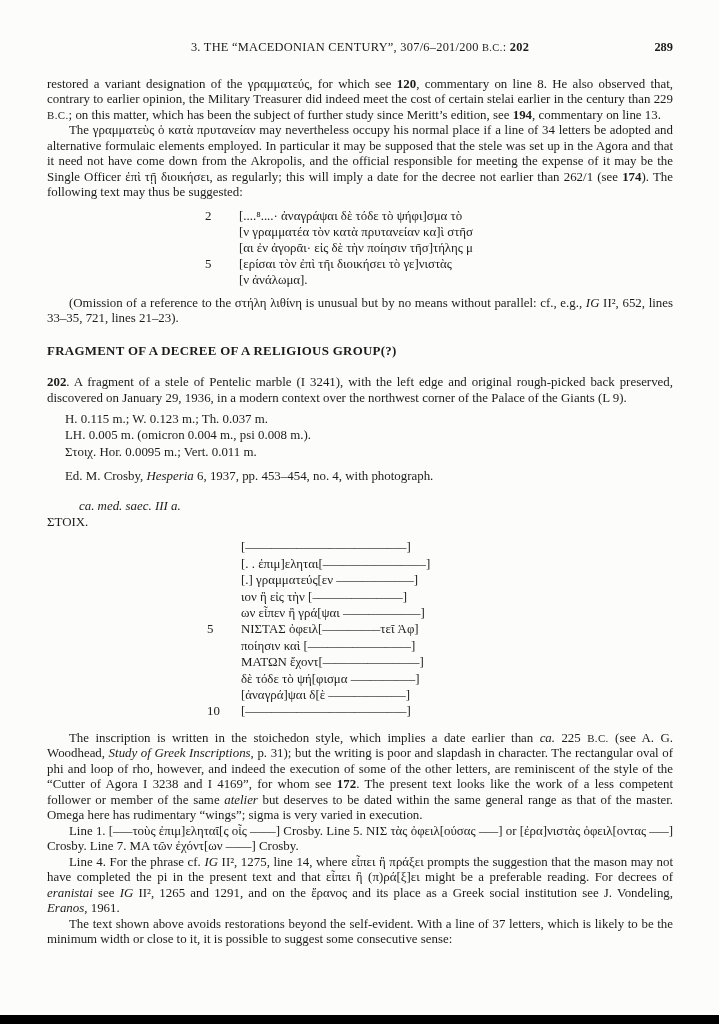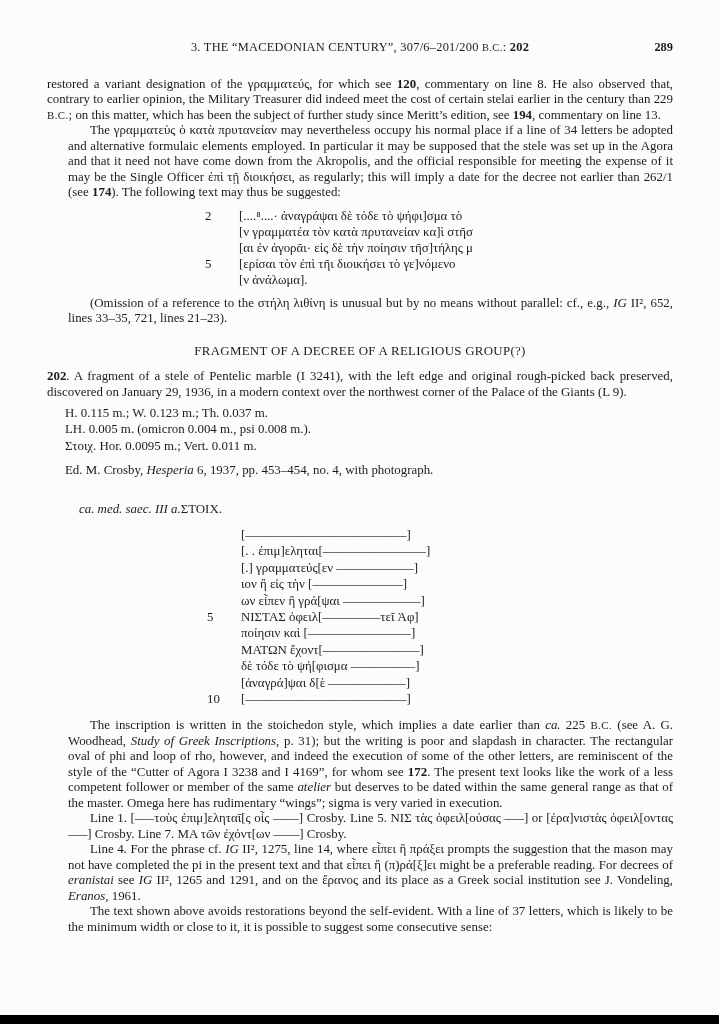--- a/index.html
+++ b/index.html
@@ -16,32 +16,32 @@
     padding:40px 46px 16px 47px;
     overflow:hidden;
   }
   .b{font-weight:bold;}
   .i{font-style:italic;}
   .sc{font-size:.84em;letter-spacing:.04em;}
   .header{position:relative;margin-bottom:21px;font-size:12.4px;}
   .header-title{text-align:center;letter-spacing:.25px;}
   .page-number{position:absolute;right:0;top:0;font-weight:bold;}
   .para{margin:0;text-align:justify;}
-  .indent{text-indent:22px;margin-left:21px;}
+  .indent{text-indent:22px;}
   .gblock{margin:7px 0 8px 158px;line-height:16px;}
   .iblock{margin:9px 0 11px 160px;line-height:16.4px;}
   .gline{display:flex;white-space:nowrap;}
   .gnum{width:34px;flex:none;}
   .section-heading{
-    text-align:center;font-weight:normal;font-size:12.9px;
-    letter-spacing:.3px;margin:17px 0 10px 0;
+    text-align:left;font-weight:bold;font-size:12.9px;
+    letter-spacing:.3px;margin:17px 0 16px 0;
   }
   .measurements{margin:5px 0 0 18px;line-height:16.3px;}
   .ed-line{margin:9px 0 0 18px;}
-  .date-row{display:flex;justify-content:flex-start;margin:24px 0 4px 0;}
+  .date-row{display:flex;justify-content:flex-end;margin:15px 0 4px 0;flex-direction:column;}
   .date-label{margin-left:32px;}
   .bottom-bar{position:absolute;left:0;right:0;bottom:0;height:9px;}
 </style>
 </head>
 <body>
 
 <div class="page" style="background: rgb(252, 252, 250); color: rgb(28, 28, 28);">
 
   <div class="header">
     <div class="header-title"><span>3. THE “MACEDONIAN CENTURY”, 307/6–201/200 </span><span class="sc">B.C.</span><span>: </span><span class="b">202</span></div>
@@ -60,21 +60,21 @@
     <div class="gline">
       <span class="gnum"></span>
       <span class="gtxt">[ν γραμματέα τὸν κατὰ πρυτανείαν κα]ὶ στῆσ</span>
     </div>
     <div class="gline">
       <span class="gnum"></span>
       <span class="gtxt">[αι ἐν ἀγορᾶι· εἰς δὲ τὴν ποίησιν τῆσ]τήλης μ</span>
     </div>
     <div class="gline">
       <span class="gnum">5</span>
-      <span class="gtxt">[ερίσαι τὸν ἐπὶ τῆι διοικήσει τὸ γε]νόμενο</span>
+      <span class="gtxt">[ερίσαι τὸν ἐπὶ τῆι διοικήσει τὸ γε]νιστὰς</span>
     </div>
     <div class="gline">
       <span class="gnum"></span>
       <span class="gtxt">[ν ἀνάλωμα].</span>
     </div>
   </div>
 
   <p class="para indent"><span>(Omission of a reference to the στήλη λιθίνη is unusual but by no means without parallel: cf., e.g., </span><span class="i">IG</span><span> II², 652, lines 33–35, 721, lines 21–23).</span></p>
 
   <h2 class="section-heading">FRAGMENT OF A DECREE OF A RELIGIOUS GROUP(?)</h2>

